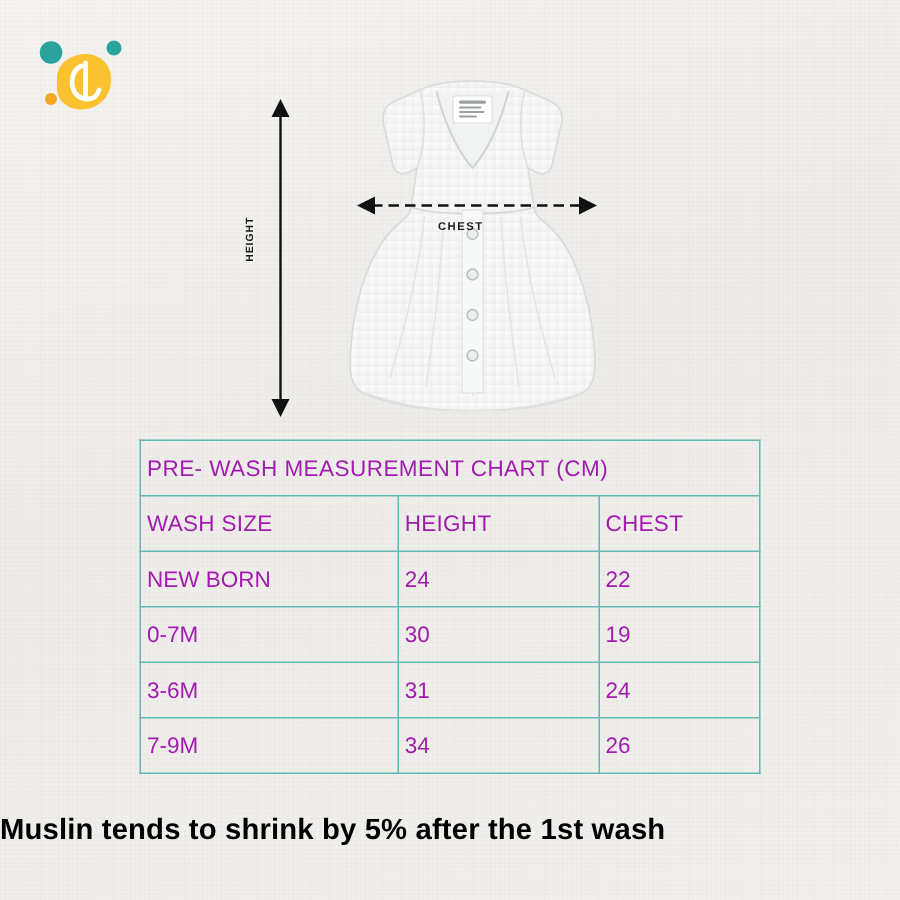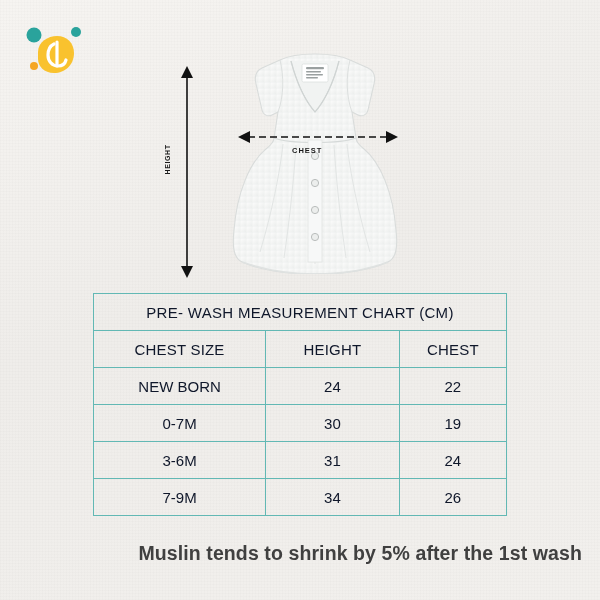--- a/index.html
+++ b/index.html
@@ -102,22 +102,21 @@
     top: 293px;
     width: 414px;
   }
   table.chart {
     border-collapse: collapse;
     width: 100%;
     background: transparent;
   }
   table.chart td {
     border: 1px solid #62b8b4;
-    text-align: center;
-    color: #0f172a;
+    color: #a21caf;
     font-size: 15px;
     height: 36px;
     padding: 0 4px;
   }
   td.title-cell {
     font-size: 16.5px;
     letter-spacing: 0.3px;
     text-align: left;
     padding-left: 26px;
     height: 46px;
@@ -127,24 +126,24 @@
     letter-spacing: 0.2px;
   }
   .col-size { width: 177px; }
   .col-height { width: 133px; }
   .col-chest { width: 104px; }
 
   
   .footer-note {
     position: absolute;
     left: 0;
-    right: 18px;
+    right: 4px;
     top: 542px;
-    text-align: right;
-    color: #404040;
+    text-align: left;
+    color: #000000;
     font-size: 19.5px;
     font-weight: 700;
     letter-spacing: 0.1px;
   }
 </style>
 </head>
 <body>
 
 <div class="bg-texture"></div>
 
@@ -257,21 +256,21 @@
     <div class="chest-label">CHEST</div>
   </div>
 
   <div class="table-wrap">
     <table class="chart">
       <tbody>
         <tr>
           <td class="title-cell" colspan="3">PRE- WASH MEASUREMENT CHART (CM)</td>
         </tr>
         <tr>
-          <td class="hdr col-size">CHEST SIZE</td>
+          <td class="hdr col-size">WASH SIZE</td>
           <td class="hdr col-height">HEIGHT</td>
           <td class="hdr col-chest">CHEST</td>
         </tr>
         <tr>
           <td>NEW BORN</td>
           <td>24</td>
           <td>22</td>
         </tr>
         <tr>
           <td>0-7M</td>

